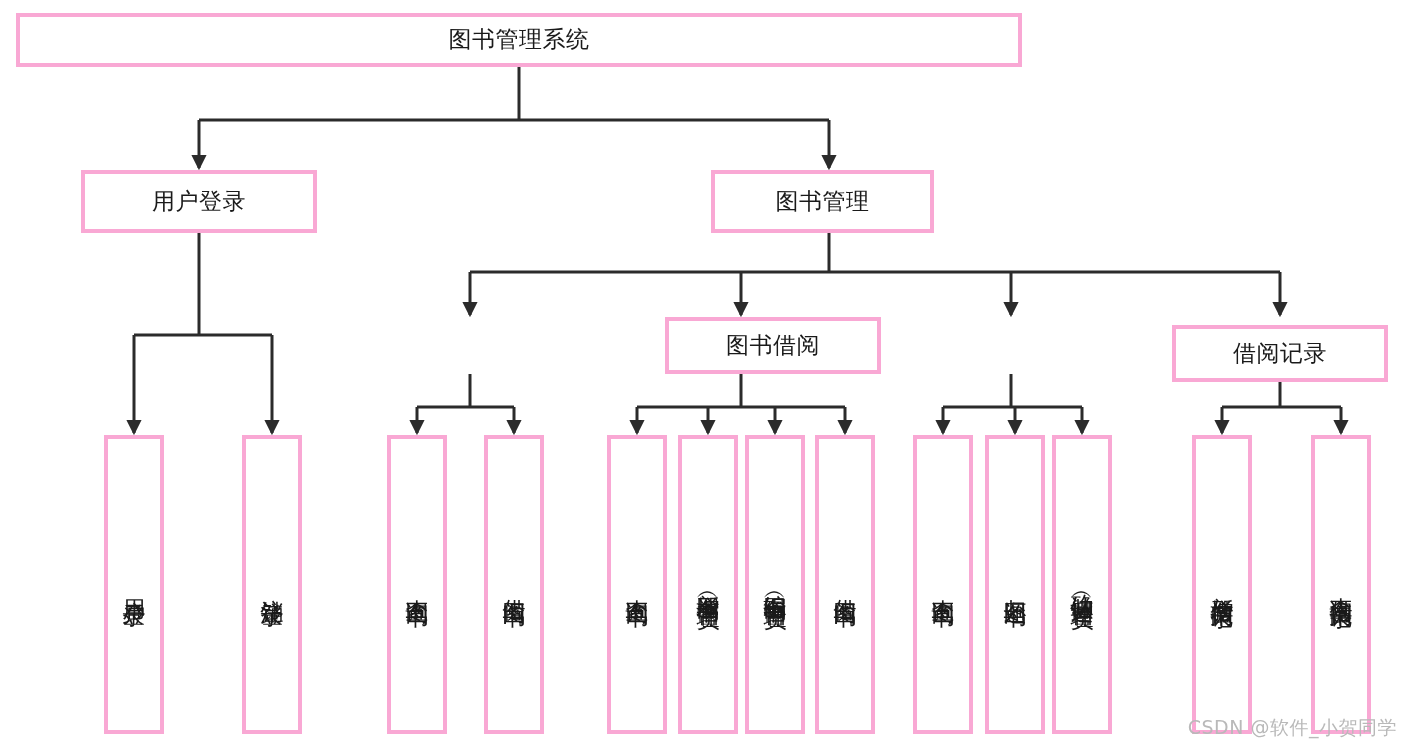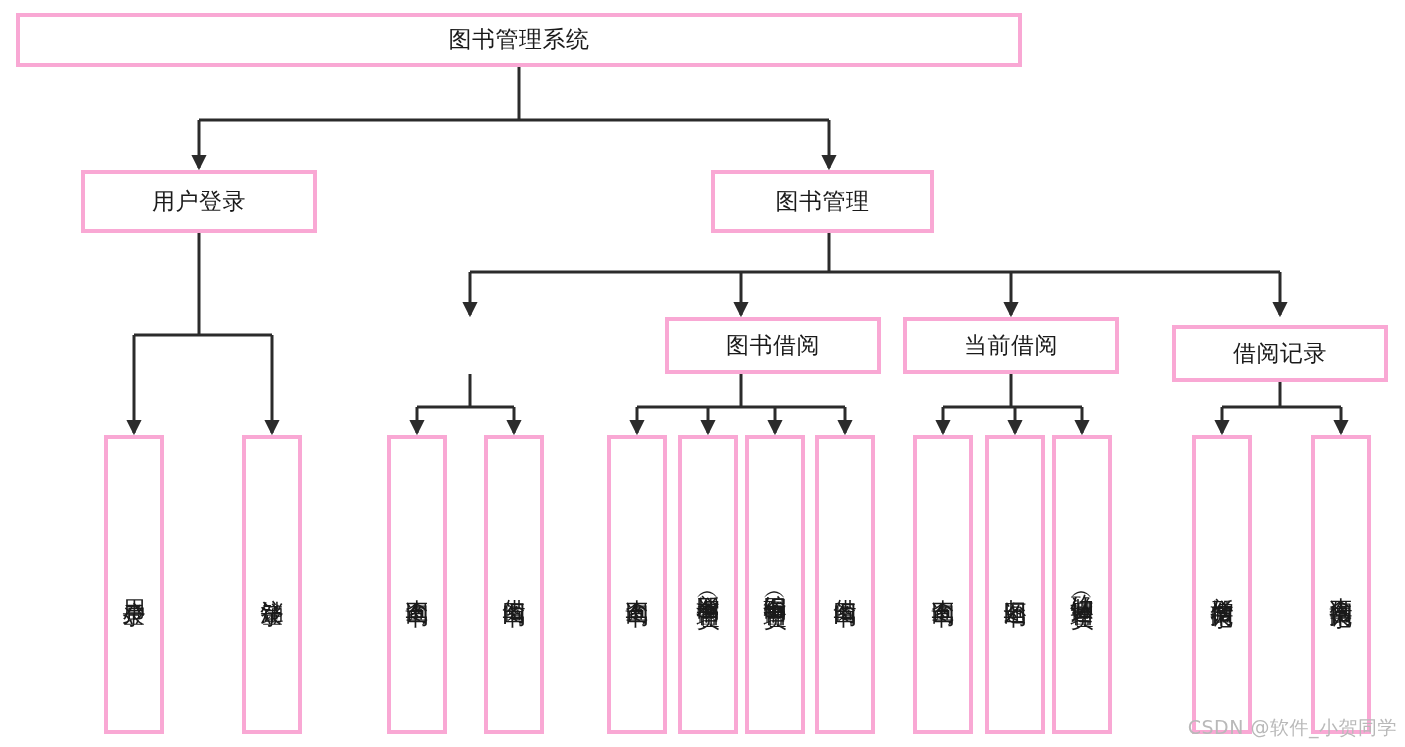--- a/index.html
+++ b/index.html
@@ -132,23 +132,20 @@
   <div class="node horiz" style="left: 81px; top: 170px; width: 236px; height: 63px;">
     <span class="label">用户登录</span>
   </div>
   <div class="node horiz" style="left: 711px; top: 170px; width: 223px; height: 63px;">
     <span class="label">图书管理</span>
   </div>
 
   <div class="node horiz" style="left: 633px; top: 317px; width: 216px; height: 57px; margin-left: 32px;">
     <span class="label">图书借阅</span>
   </div>
-  <div class="node horiz" style="left: 903px; top: 317px; width: 216px; height: 57px;">
-    <span class="label">当前借阅</span>
-  </div>
   <div class="node horiz" style="left: 1172px; top: 325px; width: 216px; height: 57px;">
     <span class="label">借阅记录</span>
   </div>
 
   <div class="node vert" style="left: 104px; top: 435px; width: 60px; height: 299px;">
     <span class="label">用户登录</span>
   </div>
   <div class="node vert" style="left: 242px; top: 435px; width: 60px; height: 299px;">
     <span class="label">注销登录</span>
   </div>

